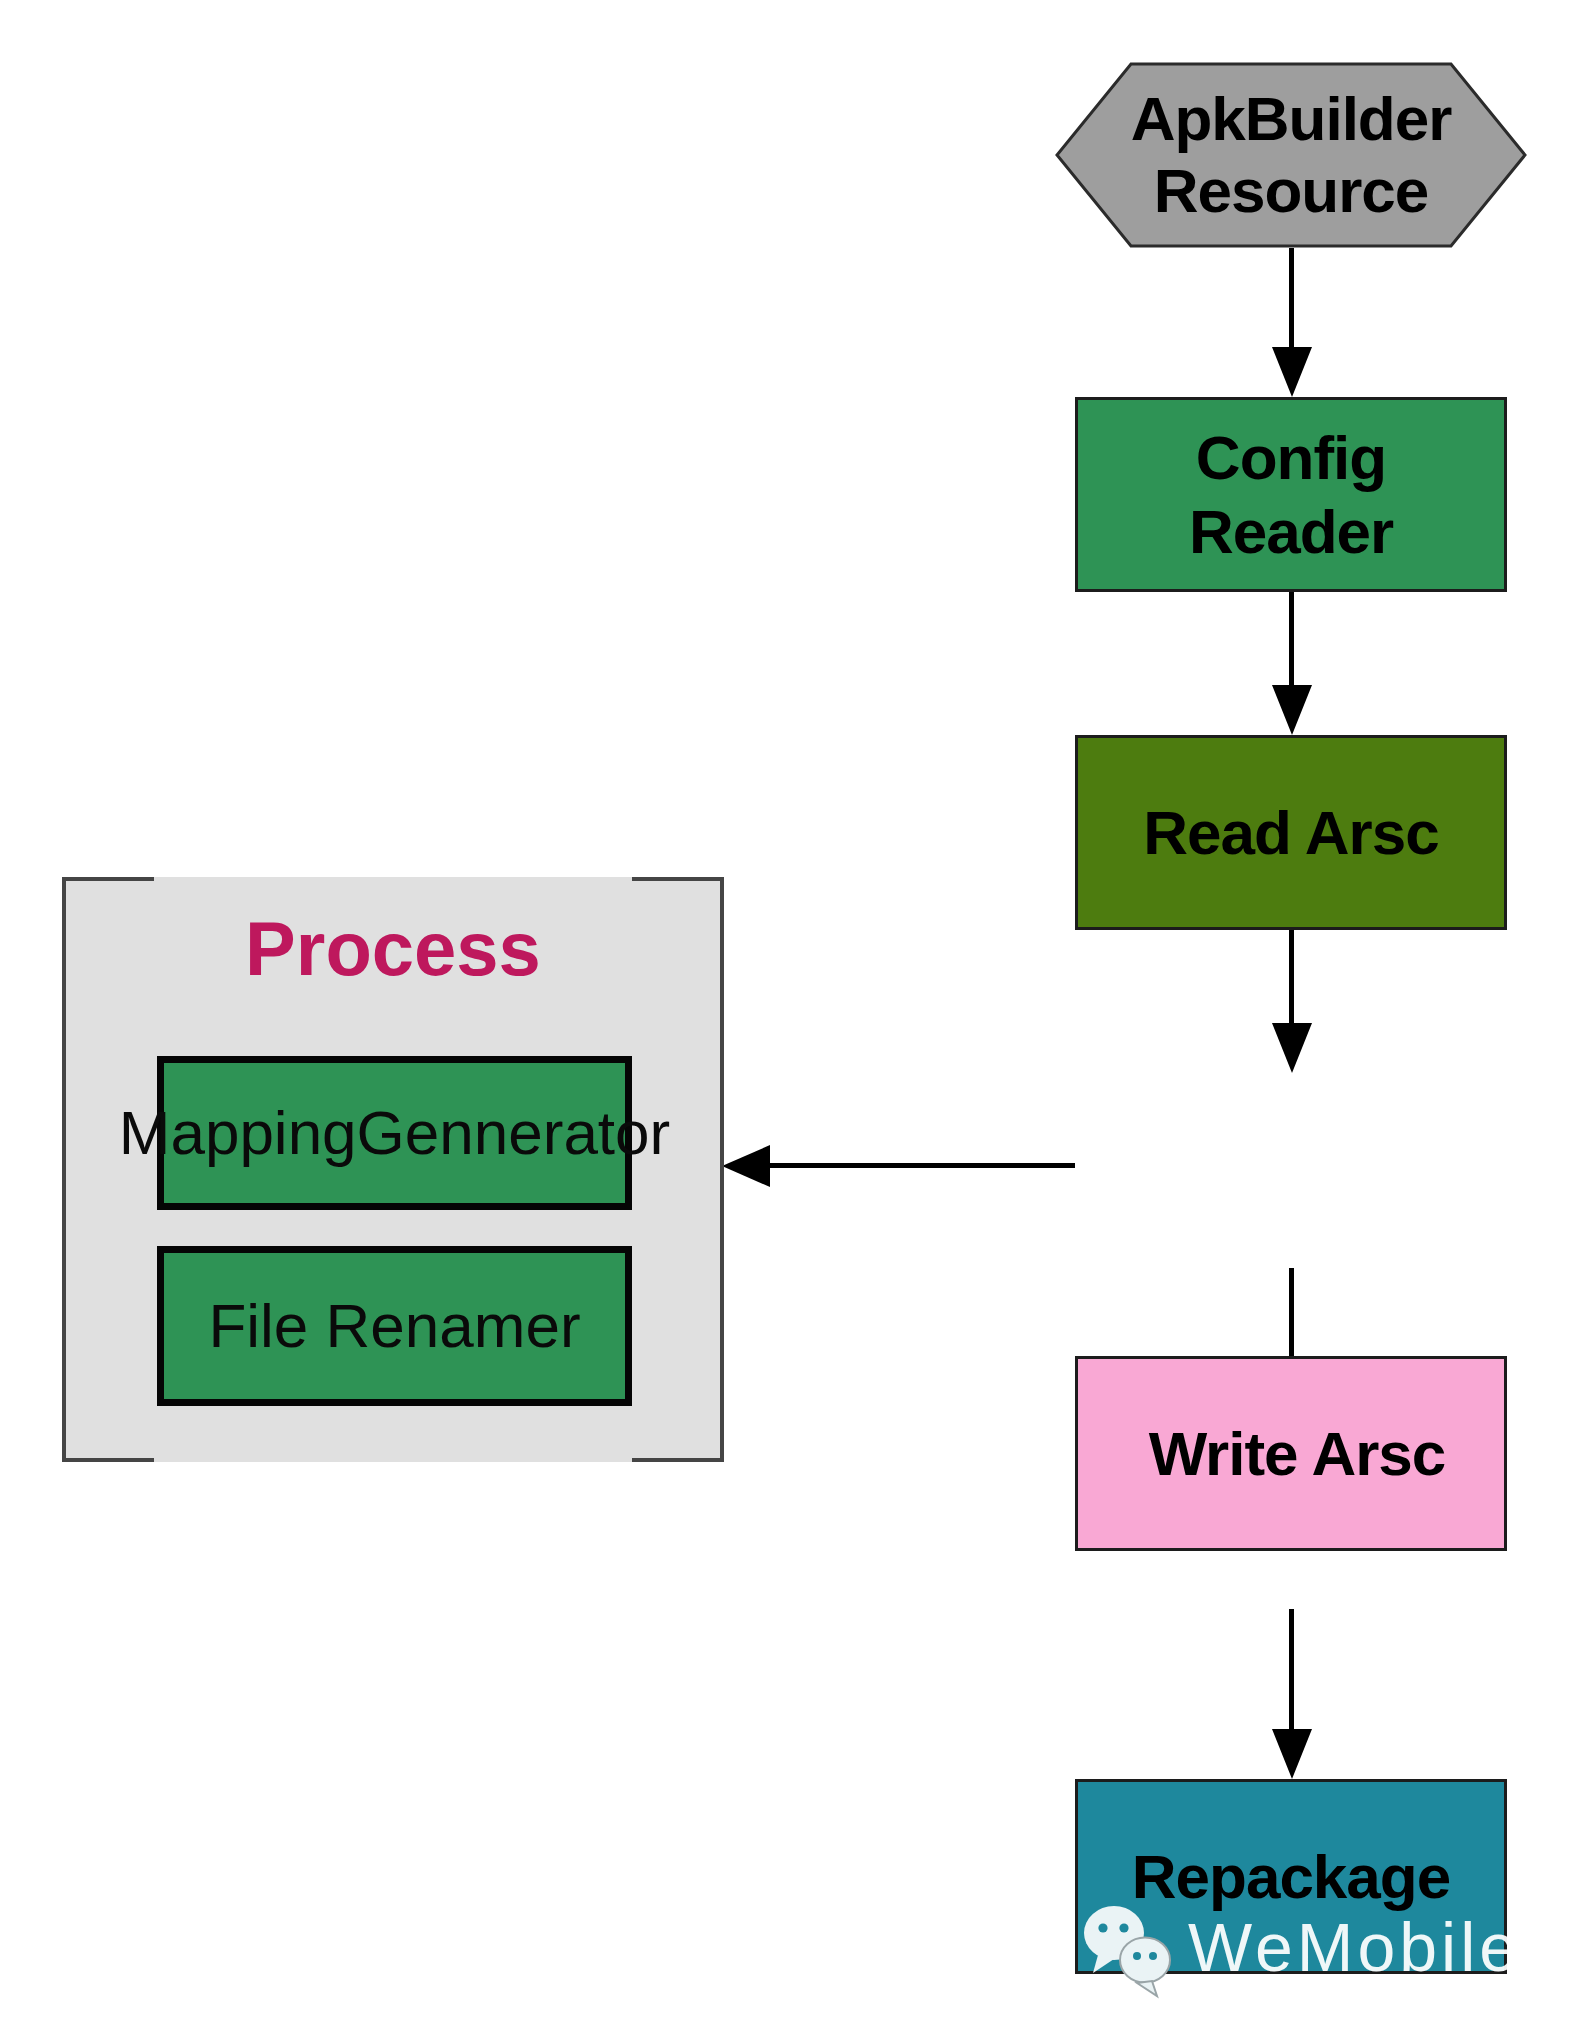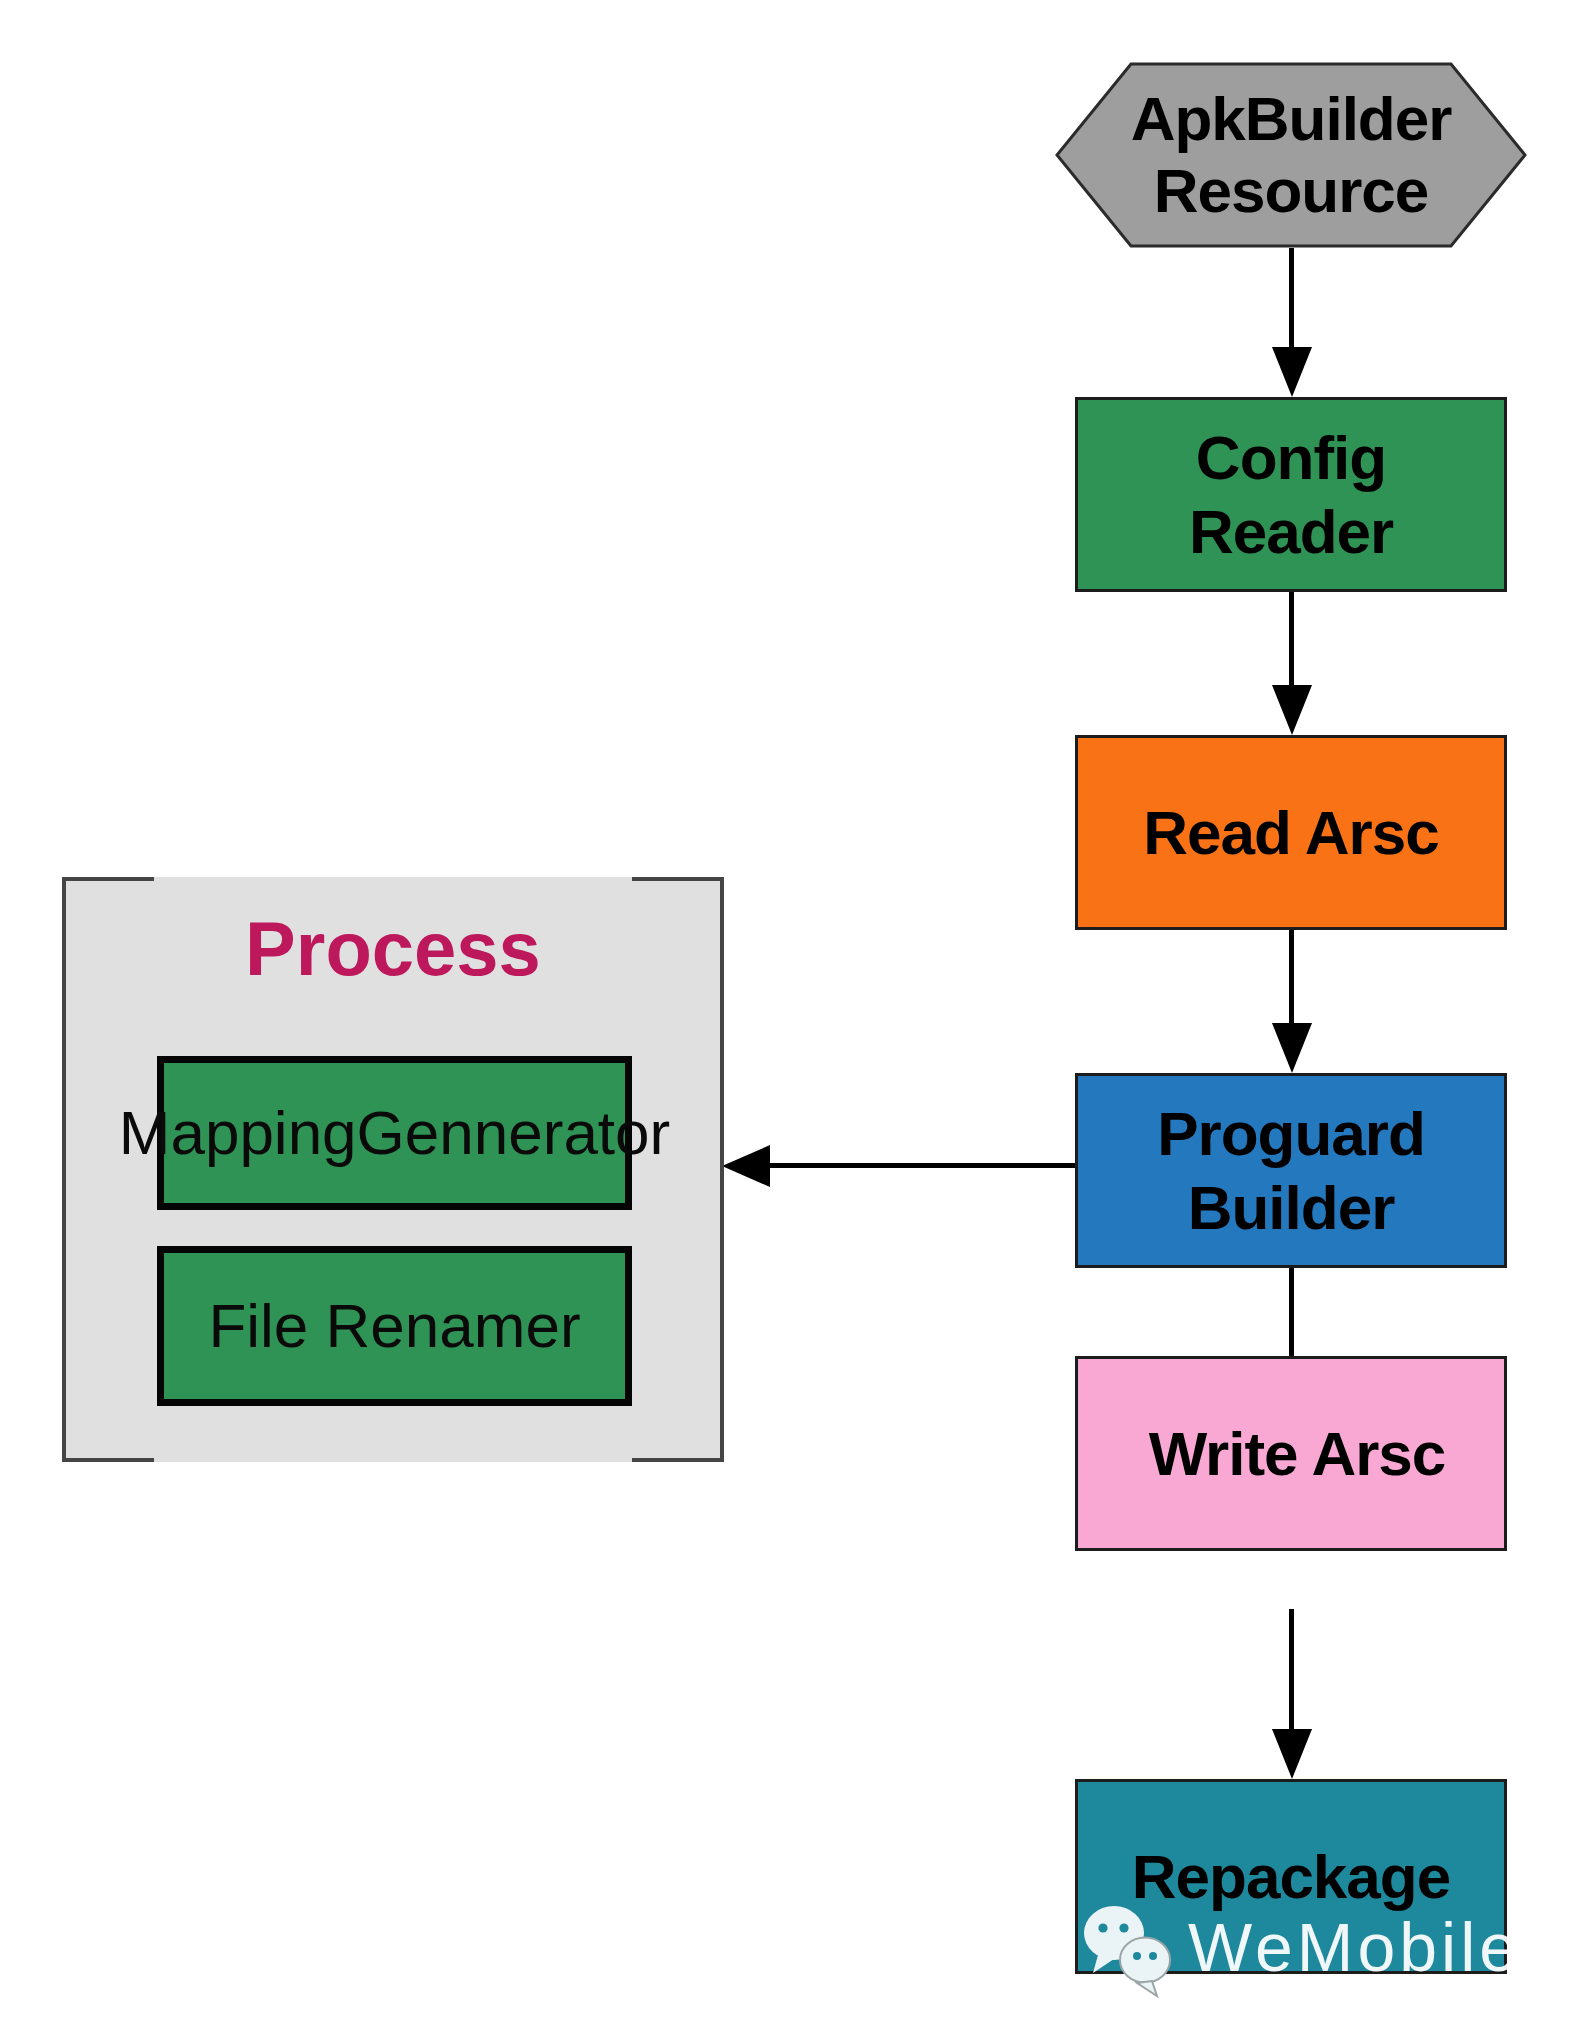--- a/index.html
+++ b/index.html
@@ -85,31 +85,27 @@
   <div class="v-head" style="top:347px;"></div>
 
   <div class="flow-box" style="top:397px;background:#2e9355;">
     <span>Config</span>
     <span>Reader</span>
   </div>
 
   <div class="v-arrow" style="top:592px;height:95px;"></div>
   <div class="v-head" style="top:685px;"></div>
 
-  <div class="flow-box" style="top:735px;background:#f97316;">
+  <div class="flow-box" style="top:735px;background:#4d7c0f;">
     <span>Read Arsc</span>
   </div>
 
   <div class="v-arrow" style="top:930px;height:95px;"></div>
   <div class="v-head" style="top:1023px;"></div>
 
-  <div class="flow-box" style="top:1073px;background:#2478be;">
-    <span>Proguard</span>
-    <span>Builder</span>
-  </div>
 
   <div class="v-arrow" style="top:1268px;height:98px;"></div>
   <div class="v-head" style="top:1364px;"></div>
 
   <div class="flow-box" style="top:1356px;background:#f9a8d4;padding-left:12px;">
     <span>Write Arsc</span>
   </div>
 
   <div class="v-arrow" style="top:1609px;height:122px;"></div>
   <div class="v-head" style="top:1729px;"></div>

